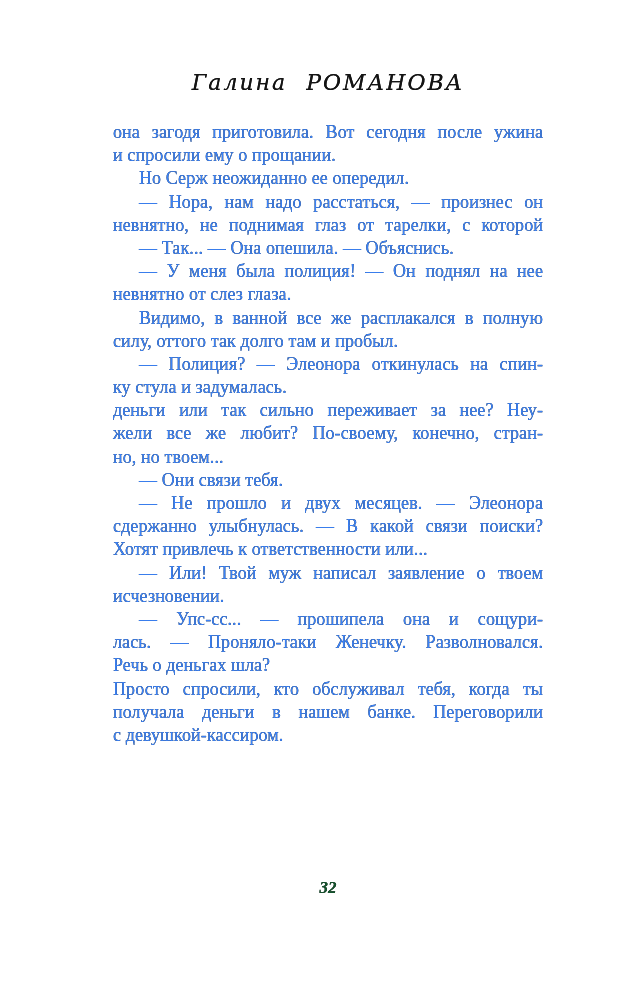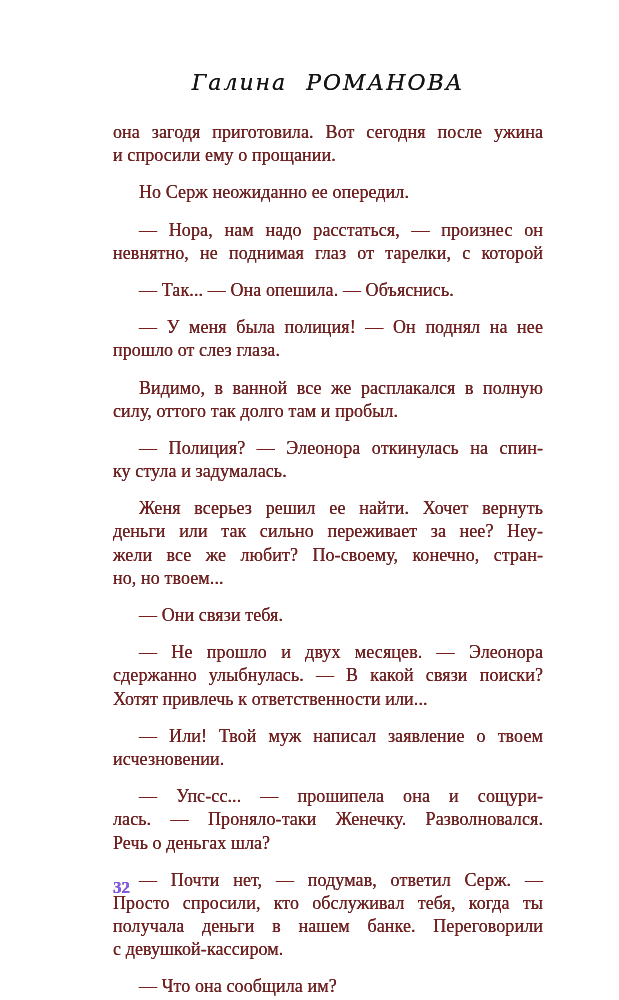--- a/index.html
+++ b/index.html
@@ -36,77 +36,74 @@
     top: 121px;
     left: 113px;
     width: 430px;
   }
   .line {
     font-size: 18px;
     line-height: 23.2px;
     height: 23.2px;
     white-space: normal;
     overflow: visible;
-    color: #7f1d1d;
+    color: #3b82f6;
     text-shadow: 0 0 0.35px #121212;
     letter-spacing: 0.1px;
   }
   .line.indent {
     padding-left: 26px;
-    margin-top: 14px;
   }
   .line.justify {
     text-align: justify;
     text-align-last: justify;
   }
   .page-number {
     position: absolute;
     top: 878px;
     left: 113px;
     width: 430px;
-    text-align: left;
+    text-align: center;
     font-size: 17px;
     font-weight: 700;
-    color: #8b5cf6;
+    color: #14532d;
     text-shadow: 0 0 0.3px #121212;
+    font-style: italic;
   }
 </style>
 </head>
 <body>
 
 <div class="page">
   <div class="running-header">Галина РОМАНОВА</div>
 
   <div class="text-block">
       <div class="line justify">она загодя приготовила. Вот сегодня после ужина</div>
       <div class="line">и спросили ему о прощании.</div>
       <div class="line indent">Но Серж неожиданно ее опередил.</div>
       <div class="line indent justify">— Нора, нам надо расстаться, — произнес он</div>
       <div class="line justify">невнятно, не поднимая глаз от тарелки, с которой</div>
       <div class="line indent">— Так... — Она опешила. — Объяснись.</div>
       <div class="line indent justify">— У меня была полиция! — Он поднял на нее</div>
-      <div class="line">прошло от слез глаза.</div>
+      <div class="line">невнятно от слез глаза.</div>
       <div class="line indent justify">Видимо, в ванной все же расплакался в полную</div>
       <div class="line">силу, оттого так долго там и пробыл.</div>
       <div class="line indent justify">— Полиция? — Элеонора откинулась на спин-</div>
       <div class="line">ку стула и задумалась.</div>
-      <div class="line indent justify">Женя всерьез решил ее найти. Хочет вернуть</div>
       <div class="line justify">деньги или так сильно переживает за нее? Неу-</div>
       <div class="line justify">жели все же любит? По-своему, конечно, стран-</div>
       <div class="line">но, но твоем...</div>
       <div class="line indent">— Они связи тебя.</div>
       <div class="line indent justify">— Не прошло и двух месяцев. — Элеонора</div>
       <div class="line justify">сдержанно улыбнулась. — В какой связи поиски?</div>
       <div class="line">Хотят привлечь к ответственности или...</div>
       <div class="line indent justify">— Или! Твой муж написал заявление о твоем</div>
       <div class="line">исчезновении.</div>
       <div class="line indent justify">— Упс-сс... — прошипела она и сощури-</div>
       <div class="line justify">лась. — Проняло-таки Женечку. Разволновался.</div>
       <div class="line">Речь о деньгах шла?</div>
-      <div class="line indent justify">— Почти нет, — подумав, ответил Серж. —</div>
       <div class="line justify">Просто спросили, кто обслуживал тебя, когда ты</div>
       <div class="line justify">получала деньги в нашем банке. Переговорили</div>
       <div class="line">с девушкой-кассиром.</div>
-      <div class="line indent">— Что она сообщила им?</div>
     </div>
 
   <div class="page-number">32</div>
 </div>
 
 </body></html>

